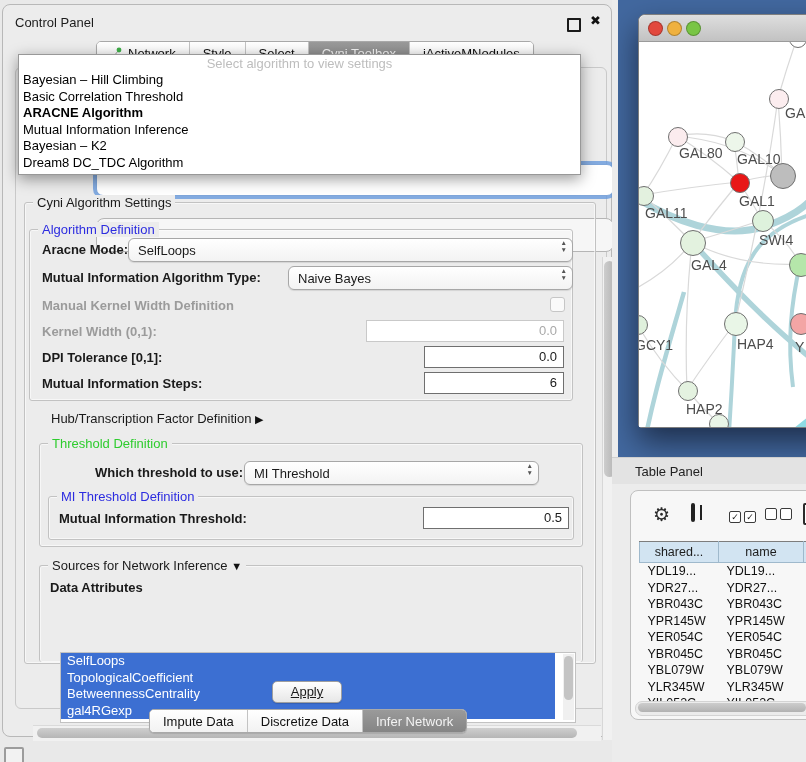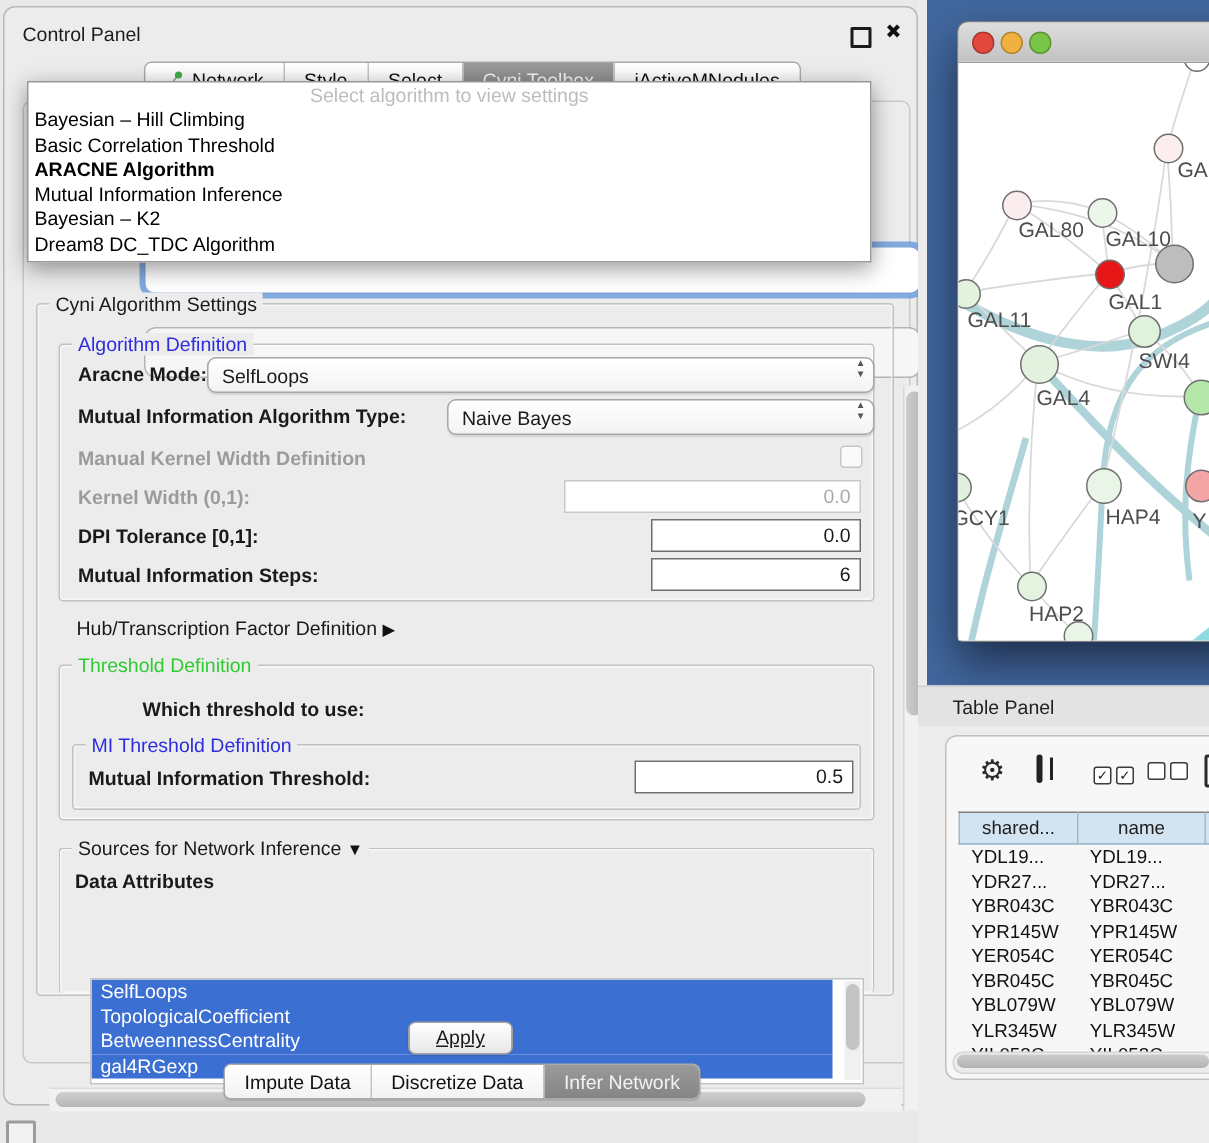--- a/index.html
+++ b/index.html
@@ -113,21 +113,21 @@
     <div class="abs vscroll">
         <div class="abs vthumb"></div>
       </div>
     <div class="abs hscroll">
         <div class="abs hthumb"></div>
       </div>
 
     <div class="abs group" style="left:8px;top:134px;width:570px;height:460px;">
       <span class="gtitle">Cyni Algorithm Settings</span>
 
-      <div class="abs group" style="left:14px;top:26px;width:542px;height:170px;">
+      <div class="abs group" style="left:4px;top:26px;width:542px;height:170px;">
         <span class="gtitle blue">Algorithm Definition</span>
         <span class="lbl" style="left:12px;top:12px;">Aracne Mode:</span>
         <div class="combo" style="left:98px;top:8px;width:434px;">
           <span>SelfLoops</span>
           <span class="spin">▲<br>▼</span>
         </div>
         <span class="lbl" style="left:12px;top:40px;">Mutual Information Algorithm Type:</span>
         <div class="combo" style="left:258px;top:36px;width:274px;">
           <span>Naive Bayes</span>
           <span class="spin">▲<br>▼</span>
@@ -143,20 +143,24 @@
       </div>
 
       <span class="abs" style="left:26px;top:208px;">
         <span>Hub/Transcription Factor Definition</span>
         <span class="tri"> ▶</span>
       </span>
 
       <div class="abs group" style="left:14px;top:240px;width:542px;height:102px;">
         <span class="gtitle green">Threshold Definition</span>
         <span class="lbl" style="left:55px;top:21px;">Which threshold to use:</span>
+        <div class="combo" style="left:204px;top:17px;width:284px;">
+          <span>MI Threshold</span>
+          <span class="spin">▲<br>▼</span>
+        </div>
         <div class="abs group" style="left:8px;top:52px;width:524px;height:42px;">
           <span class="gtitle blue">MI Threshold Definition</span>
           <span class="lbl" style="left:10px;top:14px;">Mutual Information Threshold:</span>
           <div class="field" style="left:374px;top:10px;width:138px;">0.5</div>
         </div>
       </div>
 
       <div class="abs group" style="left:14px;top:362px;width:542px;height:96px;border-bottom:none;">
         <span class="gtitle">
           <span>Sources for Network Inference</span>

